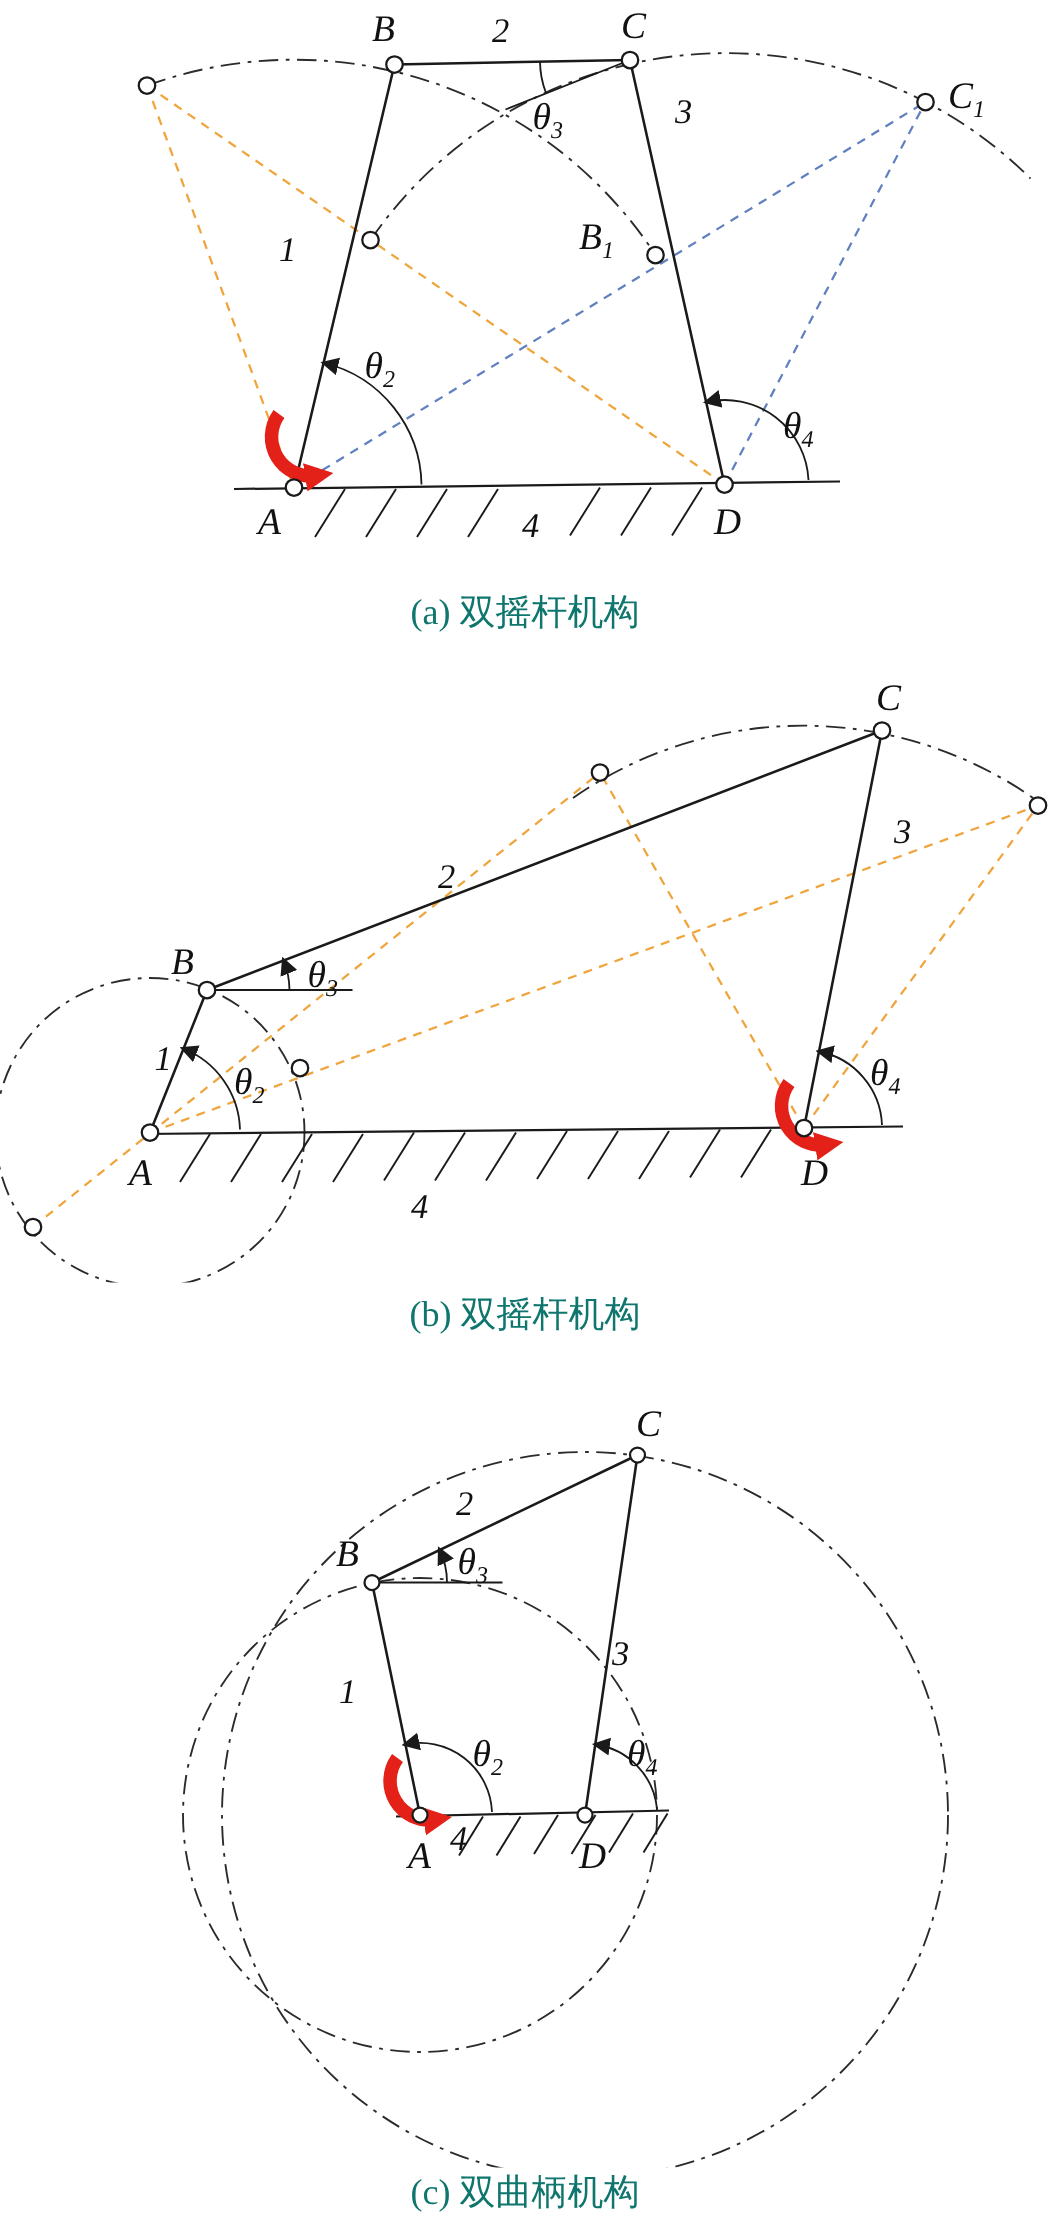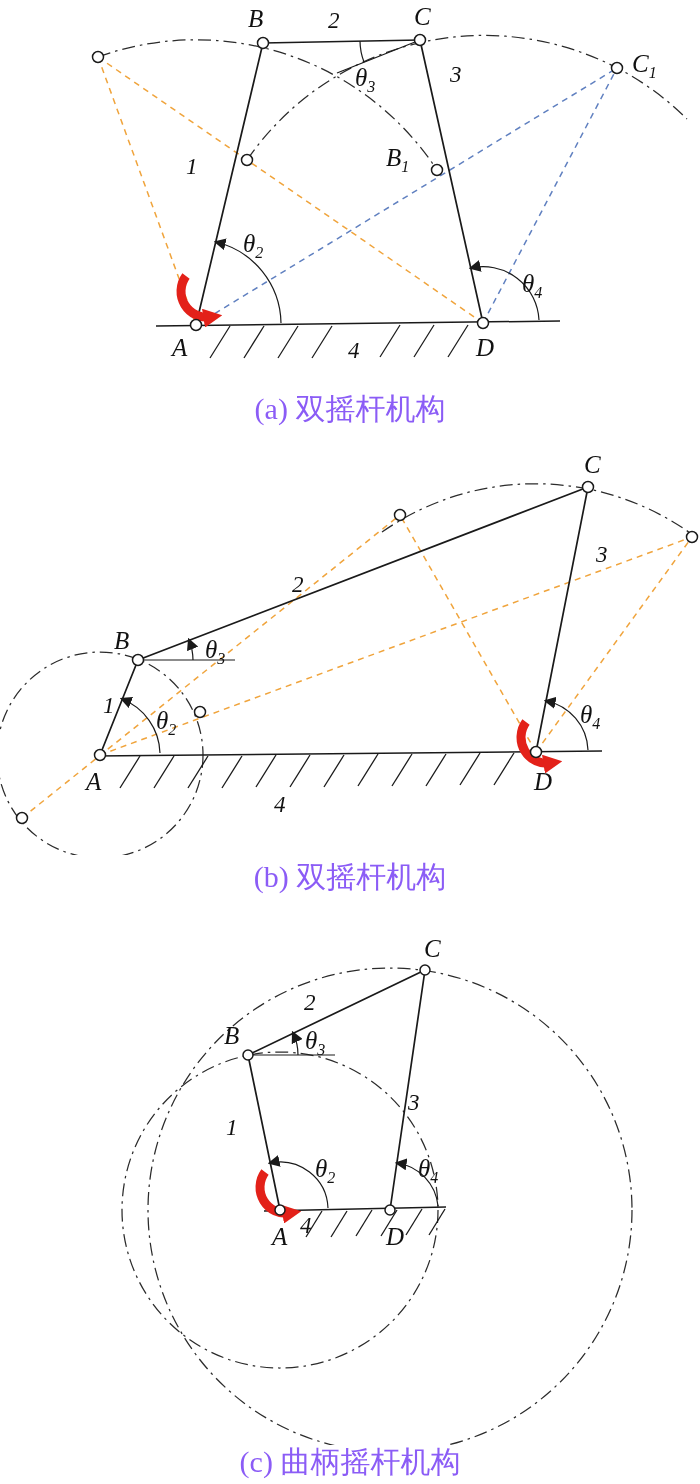--- a/index.html
+++ b/index.html
@@ -12,21 +12,21 @@
   .orange{stroke:#f0a43c;stroke-width:1.5;stroke-dasharray:6 5;fill:none;}
   .blue{stroke:#6080c0;stroke-width:1.5;stroke-dasharray:6 5;fill:none;}
   .joint{fill:#fff;stroke:#1a1a1a;stroke-width:1.5;}
   .anglearc{stroke:#1a1a1a;stroke-width:1.2;fill:none;}
   .refline{stroke:#1a1a1a;stroke-width:1.2;fill:none;}
   .redarrow{stroke:#e32119;stroke-width:9;fill:none;}
   text{font-style:italic;fill:#111;}
   .lbl{font-size:25px;}
   .num{font-size:23px;}
   .sub{font-size:16px;}
-  .caption{text-align:center;font-size:30px;color:#8b5cf6;font-style:normal;}
+  .caption{text-align:center;font-size:24px;color:#0f766e;font-style:normal;}
   .cap-a{height:55px;line-height:48px;}
   .cap-b{height:70px;line-height:44px;}
   .cap-c{height:39px;line-height:34px;}
 </style>
 </head>
 <body>
 
 <svg width="700" height="385" viewBox="0 0 700 385">
   <defs>
     <marker id="ah-a" viewBox="0 0 10 10" refX="8" refY="5" markerWidth="12" markerHeight="12" orient="auto" markerUnits="userSpaceOnUse">
@@ -240,13 +240,13 @@
   <text class="lbl" x="224" y="1044">B</text>
   <text class="lbl" x="305" y="1049"><tspan>θ</tspan><tspan class="sub" dy="6">3</tspan></text>
   <text class="num" x="408" y="1110">3</text>
   <text class="num" x="226" y="1135">1</text>
   <text class="lbl" x="315" y="1177"><tspan>θ</tspan><tspan class="sub" dy="6">2</tspan></text>
   <text class="lbl" x="418" y="1177"><tspan>θ</tspan><tspan class="sub" dy="6">4</tspan></text>
   <text class="lbl" x="272" y="1245">A</text>
   <text class="num" x="300" y="1233">4</text>
   <text class="lbl" x="386" y="1245">D</text>
 </svg>
-<div class="caption cap-c">(c) 曲柄摇杆机构</div>
+<div class="caption cap-c">(c) 双曲柄机构</div>
 
 </body></html>

